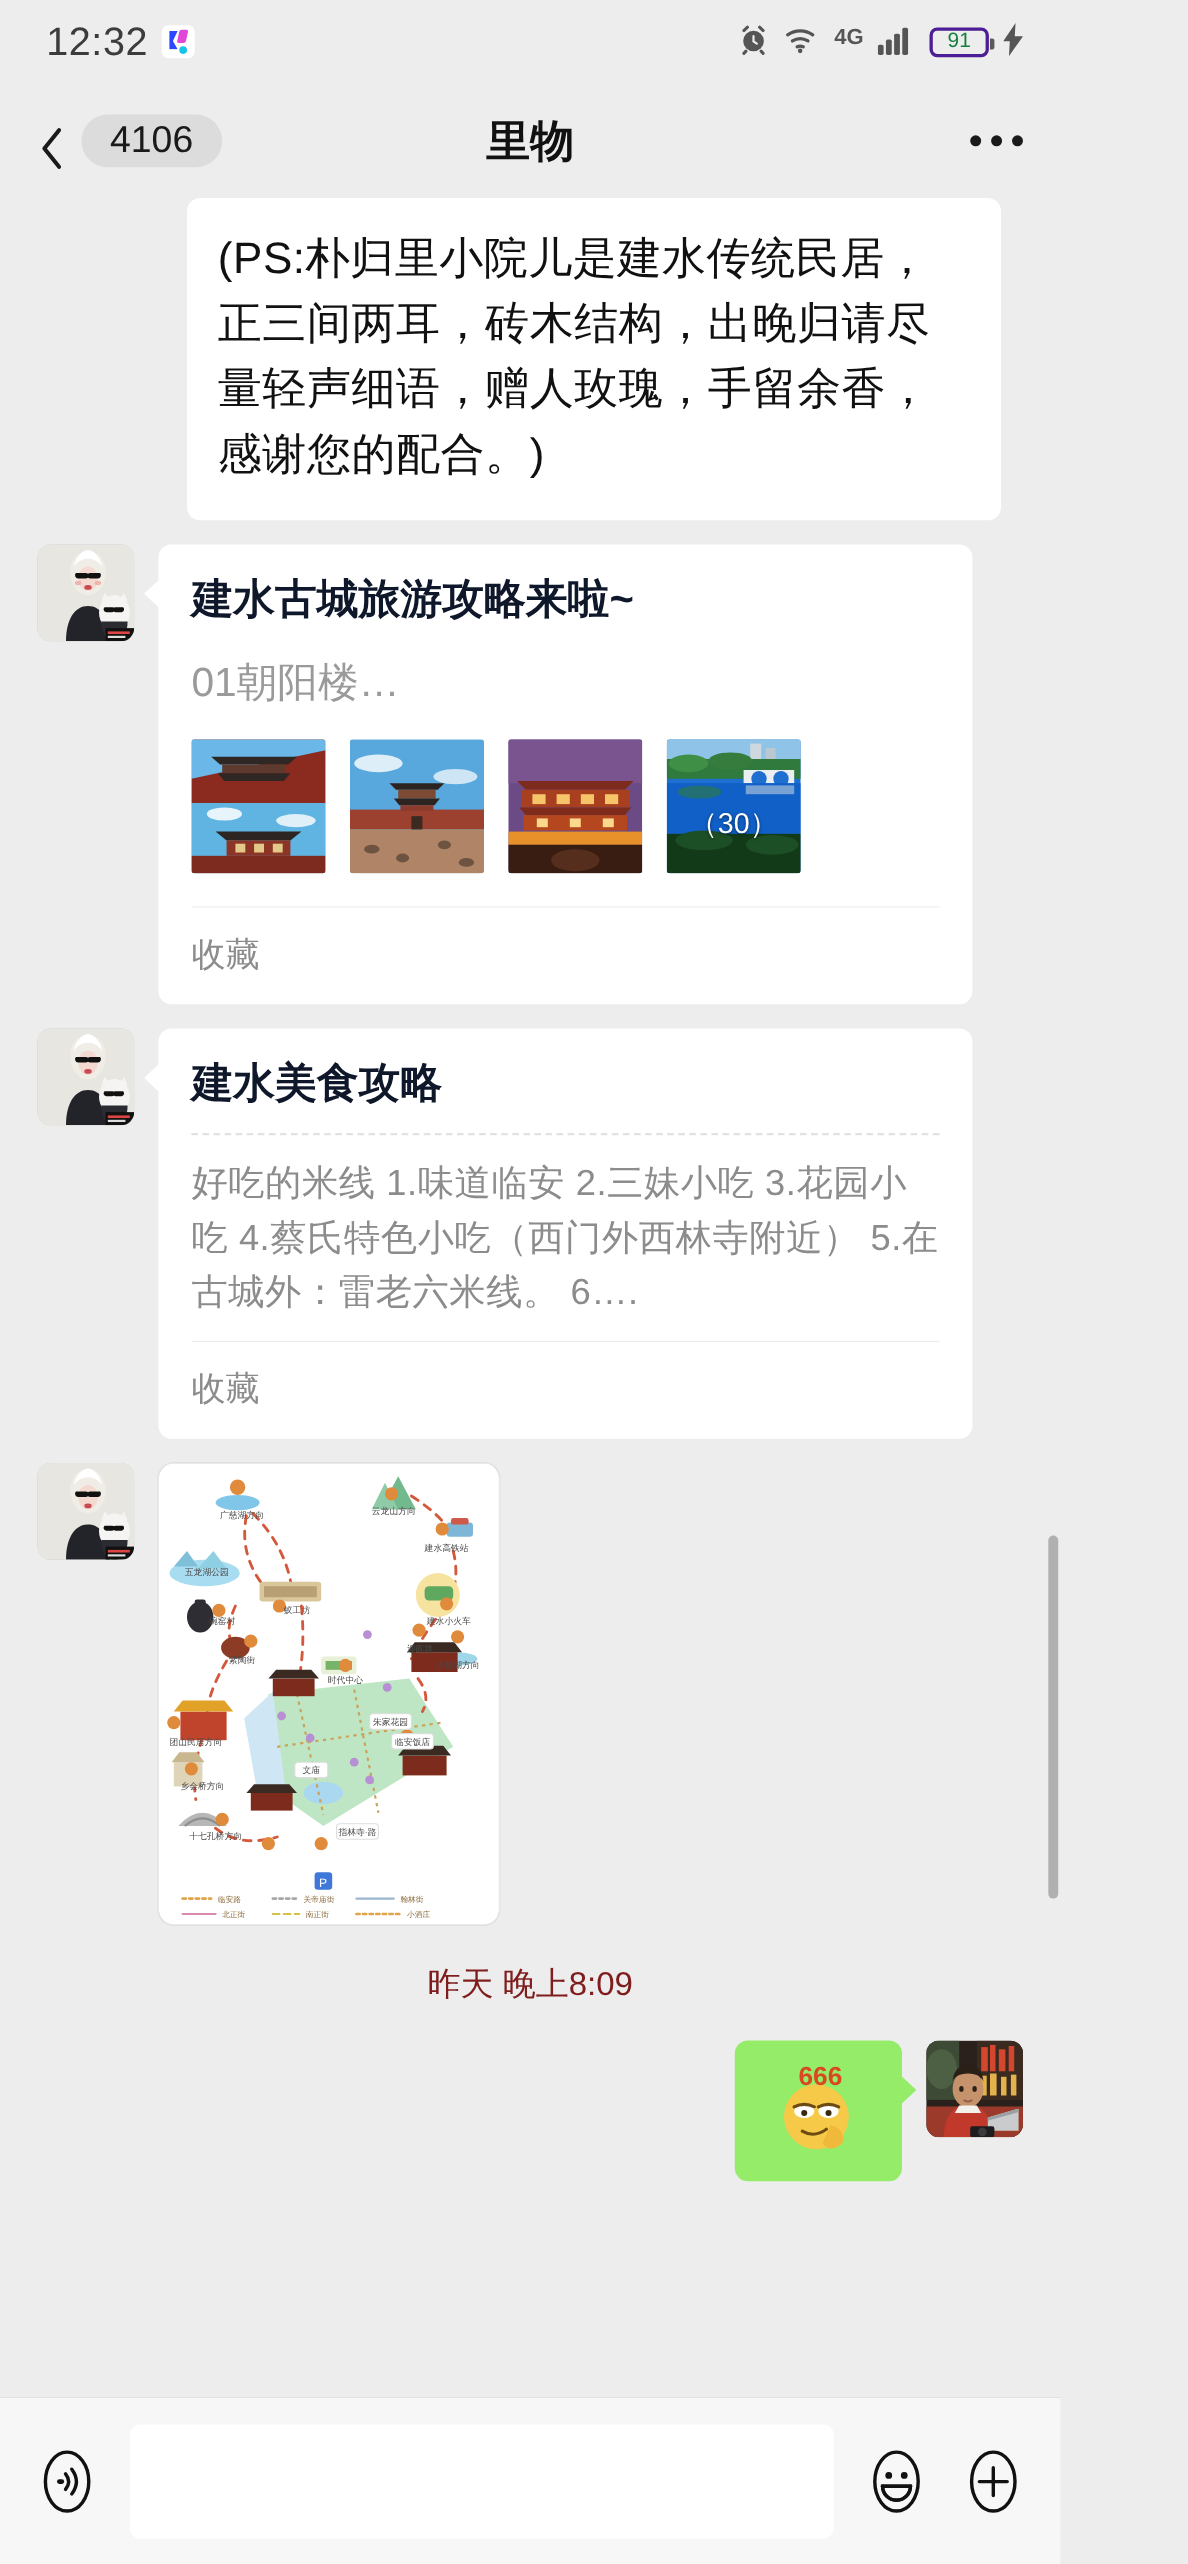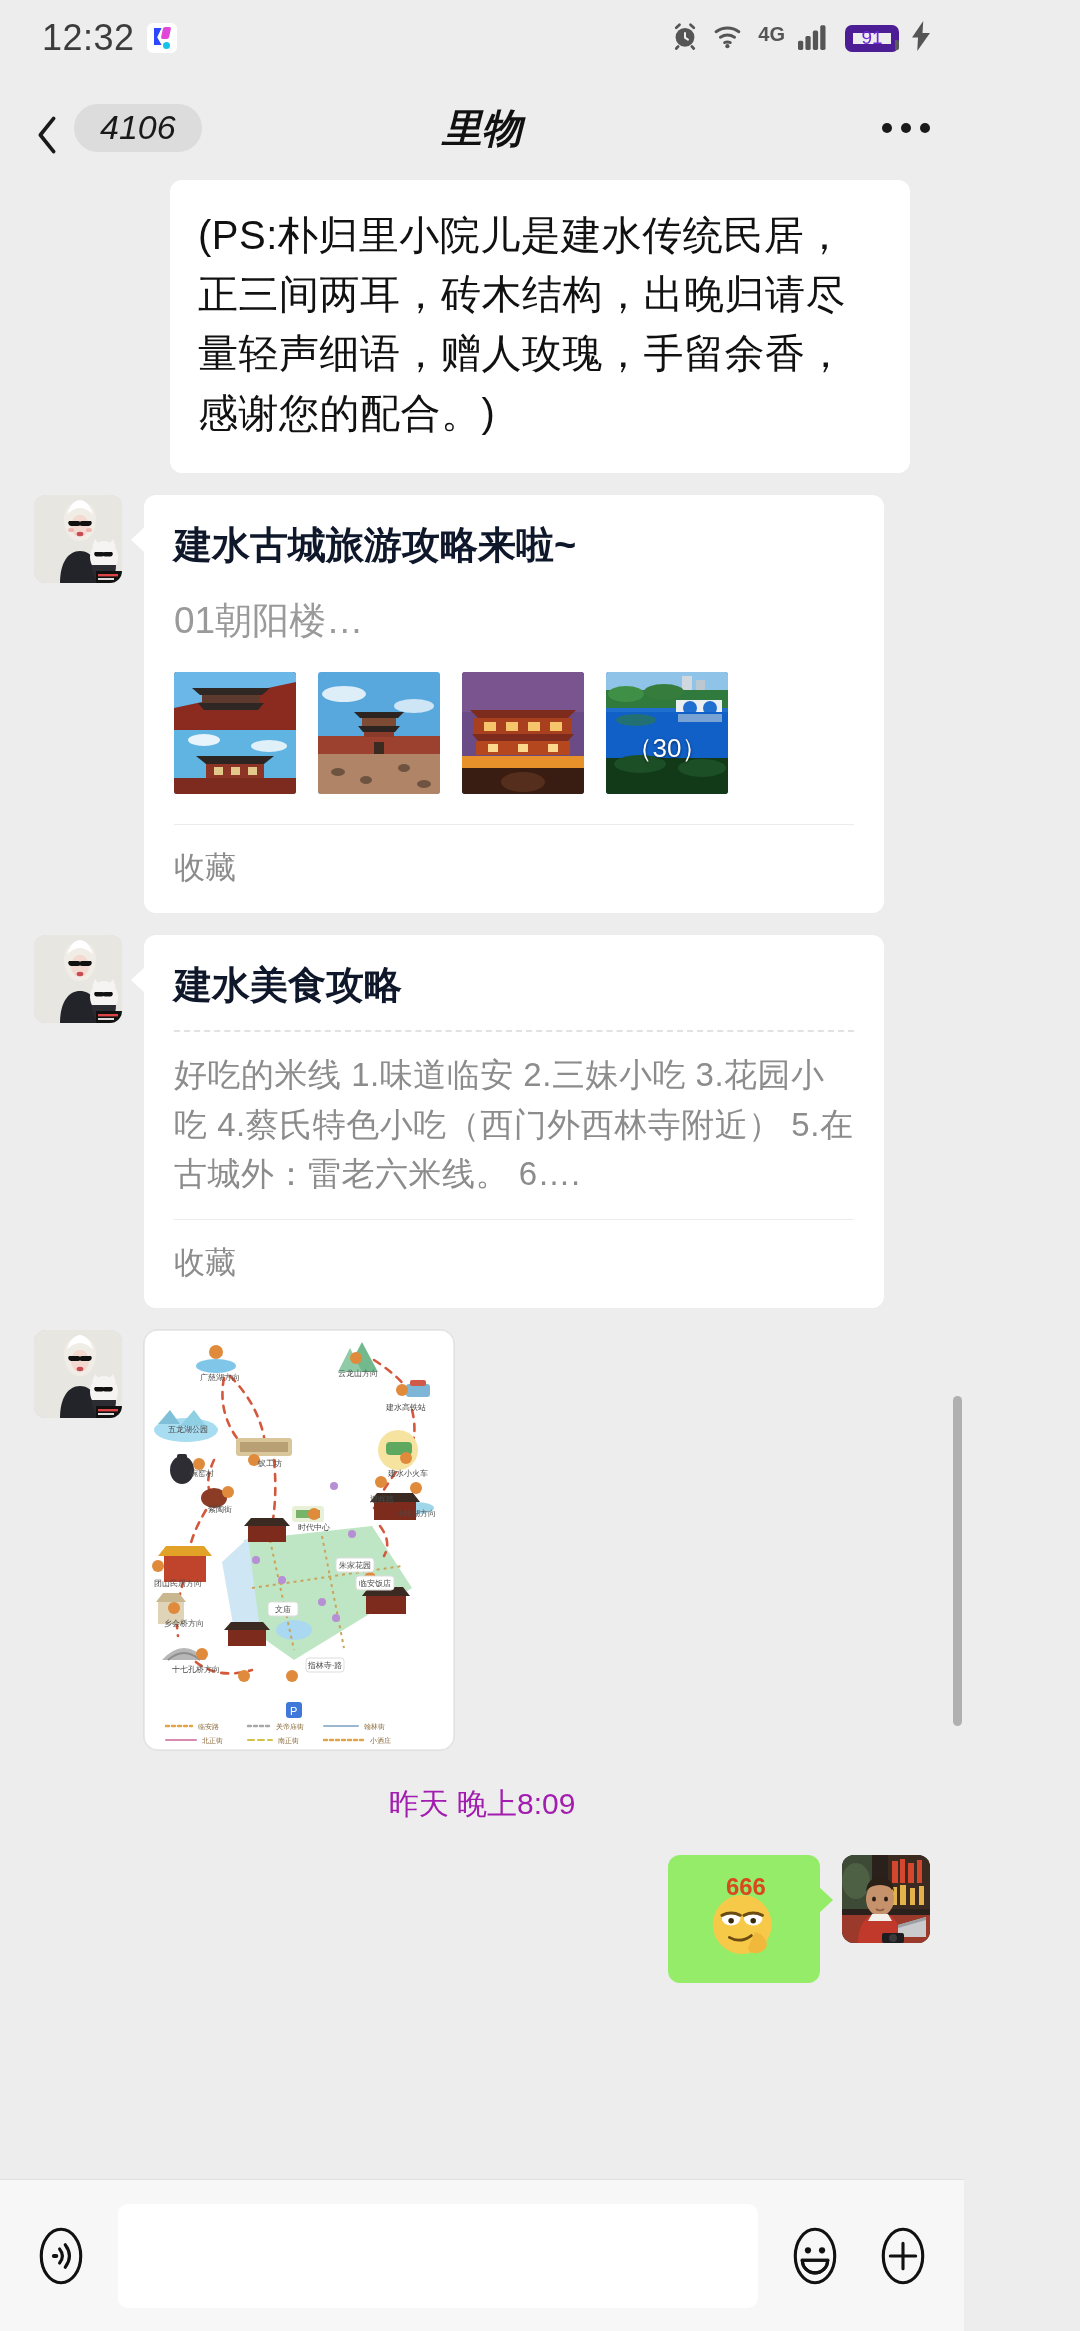--- a/index.html
+++ b/index.html
@@ -31,34 +31,34 @@
   .sb-appicon::after {
     content: ""; position: absolute; left: 15px; top: 4px;
     width: 8px; height: 12px; background: #e046d8;
     transform: skewX(-12deg); border-radius: 2px;
   }
   .sb-dot { position: absolute; left: 16px; bottom: 4px; width: 7px; height: 7px;
             border-radius: 50%; background: #15c3e8; }
   .sb-right { display: flex; align-items: center; gap: 13px; }
   .ic { display: inline-block; }
   .battery {
-    width: 54px; height: 27px; border: 8px solid #4c1d95; border-radius: 7px;
+    width: 54px; height: 27px; border: 3px solid #4c1d95; border-radius: 7px;
     display: flex; align-items: center; justify-content: center;
-    font-size: 19px; color: #6d28d9; position: relative;
+    font-size: 19px; color: #15803d; position: relative;
   }
   .battery::after {
     content: ""; position: absolute; right: -8px; top: 7px;
     width: 4px; height: 10px; background: #5a5a5a; border-radius: 0 2px 2px 0;
   }
   .four-g { font-size: 20px; color: #555; font-weight: 700; align-self: flex-start; margin-top:2px;text-align:center;}
 
   
   .header {
     position: absolute; top: 76px; left: 0; right: 0; height: 104px;
-    display: flex; align-items: center; background: #ededed; padding: 0 34px; font-style: italic;
+    display: flex; align-items: center; background: #ededed; padding: 0 34px;
   }
   .back-chevron { width: 26px; height: 26px; margin-right: 14px; }
   .badge {
     background: #dcdcdc; color: #1a1a1a; font-size: 34px;
     border-radius: 28px; padding: 6px 26px 8px; line-height: 1;
   }
   .header-title {
     position: absolute; left: 0; right: 0; text-align: center;
     font-size: 40px; font-weight: 700; color: #111; pointer-events: none;
   }
@@ -118,21 +118,21 @@
     justify-content: center; padding-bottom: 28px;
     color: #fff; font-size: 26px; text-shadow: 0 1px 3px rgba(0,0,0,.6);
   }
   .card-footer-line { height: 1px; background: #ececec; margin: 0 30px; }
   .card-footer { padding: 22px 30px 24px; font-size: 31px; color: #8c8c8c; }
 
   .map-bubble { width: 310px; border-radius: 14px; overflow: hidden; background:#fff;
                 box-shadow: 0 0 0 1px rgba(0,0,0,.05); }
   .map-bubble svg { display: block; width: 100%; height: 100%; }
 
-  .timestamp { text-align: center; font-size: 30px; color: #a21caf; margin: 34px 0 30px; }
+  .timestamp { text-align: center; font-size: 30px; color: #7f1d1d; margin: 34px 0 30px; }
 
   .sticker-bubble {
     background: #95ec69; border-radius: 12px; padding: 18px 30px;
     display: flex; align-items: center; justify-content: center;
     min-width: 150px; min-height: 112px;
   }
   .sticker-bubble svg { display: block; }
 
   
   .inputbar {

